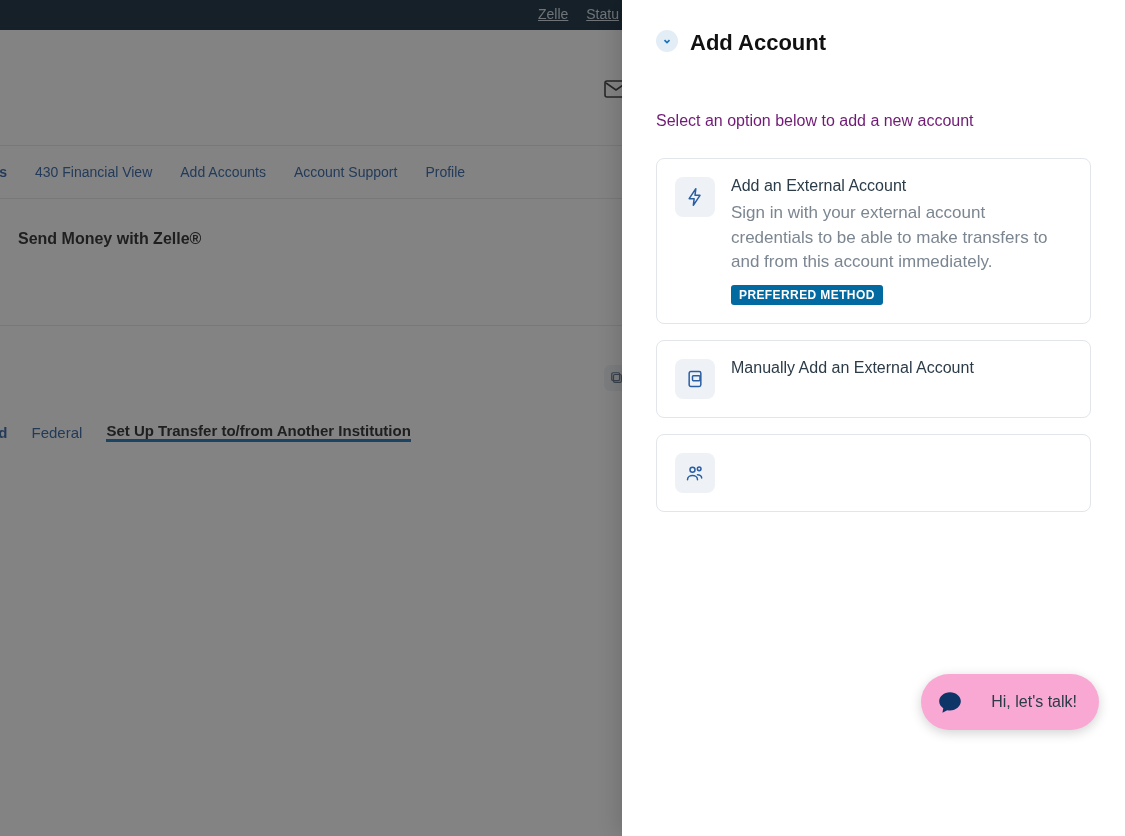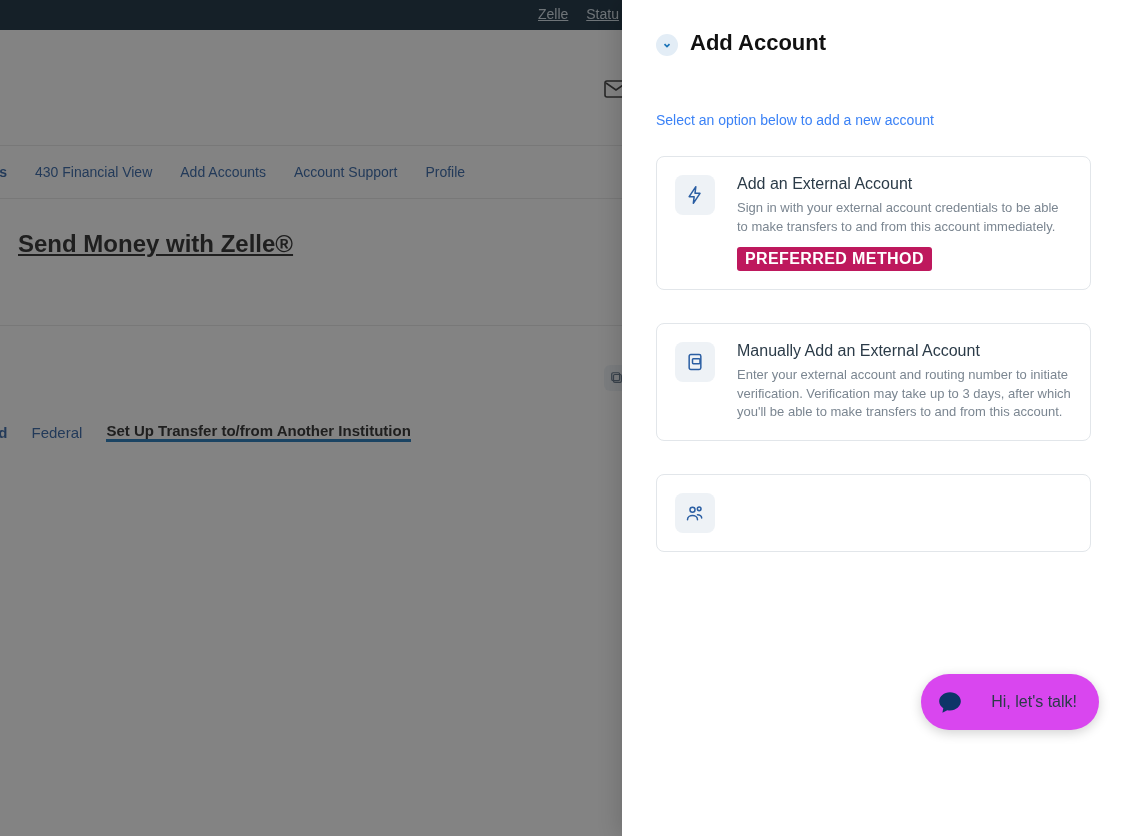--- a/index.html
+++ b/index.html
@@ -12,51 +12,51 @@
   .top-strip .links a { color: #d0dde6; text-decoration: underline; margin-right: 14px; cursor: pointer; }
 
   .header-area { position: absolute; left: 0; top: 30px; right: 0; height: 115px; background: #fff; }
   .header-area .mail { position: absolute; left: 604px; top: 50px; width: 24px; height: 20px; color: #333; }
 
   .nav-row { position: absolute; left: 0; top: 145px; right: 0; height: 54px; border-top: 1px solid #e6e6e6; border-bottom: 1px solid #e6e6e6; background: #fff; display: flex; align-items: center; padding-left: 0; font-size: 14px; color: #2a5ea3; }
   .nav-row .item { margin-right: 28px; color: #2a5ea3; cursor: pointer; }
   .nav-row .item.first { font-weight: 700; margin-left: -14px; }
 
   .page-title-row { position: absolute; left: 0; top: 230px; right: 0; height: 60px; }
-  .page-title-row h1 { font-size: 24px; font-weight: 700; color: #222; margin-left: 18px; text-decoration: underline; }
+  .page-title-row h1 { font-size: 16px; font-weight: 700; color: #222; margin-left: 18px; }
 
   .sub-border { position: absolute; left: 0; top: 325px; right: 0; height: 1px; background: #e6e6e6; }
 
   .tabs-row { position: absolute; left: 0; top: 415px; right: 0; height: 34px; display: flex; align-items: center; padding-left: 0; font-size: 15px; }
   .tabs-row .tab { margin-right: 24px; color: #2a5ea3; cursor: pointer; }
   .tabs-row .tab.t1 { font-weight: 700; margin-left: -10px; }
   .tabs-row .tab.active { color: #222; font-weight: 700; border-bottom: 3px solid #1a73b8; padding-bottom: 0; }
 
   .icon-btn-small { position: absolute; left: 604px; top: 365px; width: 26px; height: 26px; border-radius: 6px; background: #eef2f6; display:flex; align-items:center; justify-content:center; color:#5b7086; }
 
   
   .dim { position: absolute; left: 0; top: 0; width: 622px; height: 836px; background: rgba(30,30,30,0.55); }
 
   
   .panel { position: absolute; left: 622px; top: 0; width: 503px; height: 836px; background: #fff; box-shadow: -4px 0 20px rgba(0,0,0,0.15); }
   .panel-inner { padding: 30px 34px 30px 34px; }
-  .panel-head { display: flex; align-items: flex-end; gap: 12px; margin-bottom: 56px; }
+  .panel-head { display: flex; align-items: flex-start; gap: 12px; margin-bottom: 56px; }
   .panel-head .circ { width: 22px; height: 22px; border-radius: 50%; background: #e3edf6; display:flex; align-items:center; justify-content:center; color:#1a73b8; cursor:pointer; }
   .panel-head h2 { font-size: 22px; font-weight: 800; color: #111; }
-  .panel .subtitle { font-size: 14px; color: #3b82f6; margin-bottom: 28px; }
+  .panel .subtitle { font-size: 16px; color: #701a75; margin-bottom: 28px; }
 
-  .option-card { border: 1px solid #e2e6ea; border-radius: 8px; padding: 18px 18px 18px 18px; margin-bottom: 33px; display: flex; gap: 22px; cursor: pointer; }
+  .option-card { border: 1px solid #e2e6ea; border-radius: 8px; padding: 18px 18px 18px 18px; margin-bottom: 16px; display: flex; gap: 16px; cursor: pointer; }
   .option-card .icon-box { width: 40px; height: 40px; border-radius: 8px; background: #eef2f6; flex: 0 0 40px; display:flex; align-items:center; justify-content:center; color:#2a5ea3; }
   .option-card .content { flex: 1; }
   .option-card .title { font-size: 16px; color: #2b3b48; margin-bottom: 6px; font-weight: 500; }
-  .option-card .desc { font-size: 13px; color: #7b8691; line-height: 1.45; }
-  .badge { display: inline-block; font-size: 16px; font-weight: 700; letter-spacing: 0.4px; color: #fff; background: #be185d; padding: 3px 8px; border-radius: 3px; margin-top: 10px; }
+  .option-card .desc { font-size: 17px; color: #7b8691; line-height: 1.45; }
+  .badge { display: inline-block; font-size: 12px; font-weight: 700; letter-spacing: 0.4px; color: #fff; background: #0369a1; padding: 3px 8px; border-radius: 3px; margin-top: 10px; }
 
   
-  .chat { position: absolute; right: 26px; bottom: 106px; height: 56px; background: #d946ef; border-radius: 28px; box-shadow: 0 3px 12px rgba(0,0,0,0.18); display:flex; align-items:center; padding: 0 22px 0 16px; gap: 28px; cursor: pointer; }
+  .chat { position: absolute; right: 26px; bottom: 106px; height: 56px; background: #f9a8d4; border-radius: 28px; box-shadow: 0 3px 12px rgba(0,0,0,0.18); display:flex; align-items:center; padding: 0 22px 0 16px; gap: 28px; cursor: pointer; }
   .chat svg { width: 26px; height: 26px; }
   .chat span { font-size: 16px; color: #2b3b48; font-weight: 500; }
 
   svg { display:block; }
 </style>
 </head>
 <body>
 
 <div class="bg-page">
 
@@ -135,21 +135,20 @@
 
     <div class="option-card">
       <div class="icon-box">
         <svg viewBox="0 0 24 24" width="20" height="20" fill="none" stroke="#2a5ea3" stroke-width="1.8" stroke-linejoin="round" stroke-linecap="round">
             <rect x="5" y="3" width="14" height="18" rx="2"></rect>
             <rect x="9" y="8" width="9" height="6" rx="1"></rect>
           </svg>
       </div>
       <div class="content">
         <div class="title">Manually Add an External Account</div>
-        <div class="desc">Enter your external account and routing number to initiate verification. Verification may take up to 3 days, after which you'll be able to make transfers to and from this account.</div>
       </div>
     </div>
 
     <div class="option-card">
       <div class="icon-box">
         <svg viewBox="0 0 24 24" width="20" height="20" fill="none" stroke="#2a5ea3" stroke-width="1.8" stroke-linejoin="round" stroke-linecap="round">
             <circle cx="9" cy="8" r="3"></circle>
             <path d="M3 20c0-3 3-5 6-5s6 2 6 5"></path>
             <circle cx="17" cy="7" r="2.2"></circle>
             <path d="M15 14c2.5 0 5 1.5 5 4"></path>

